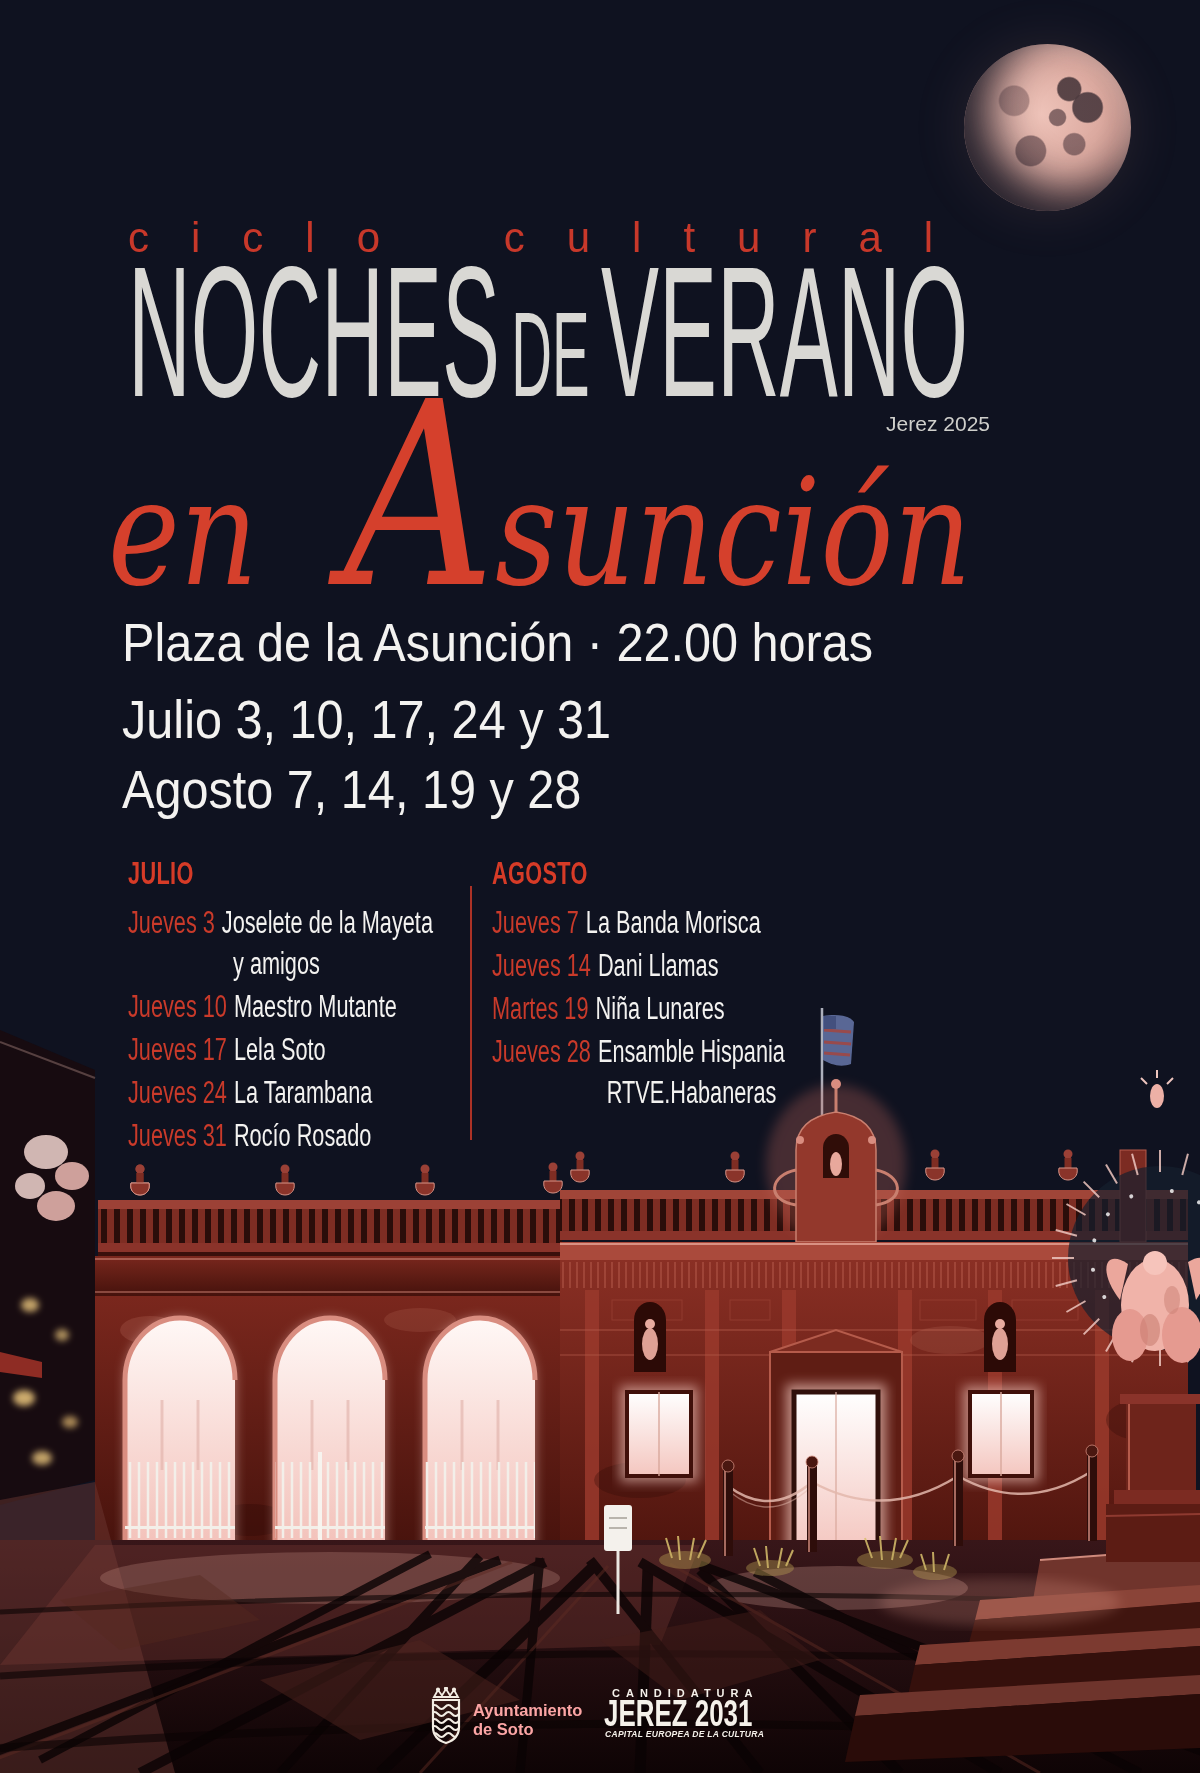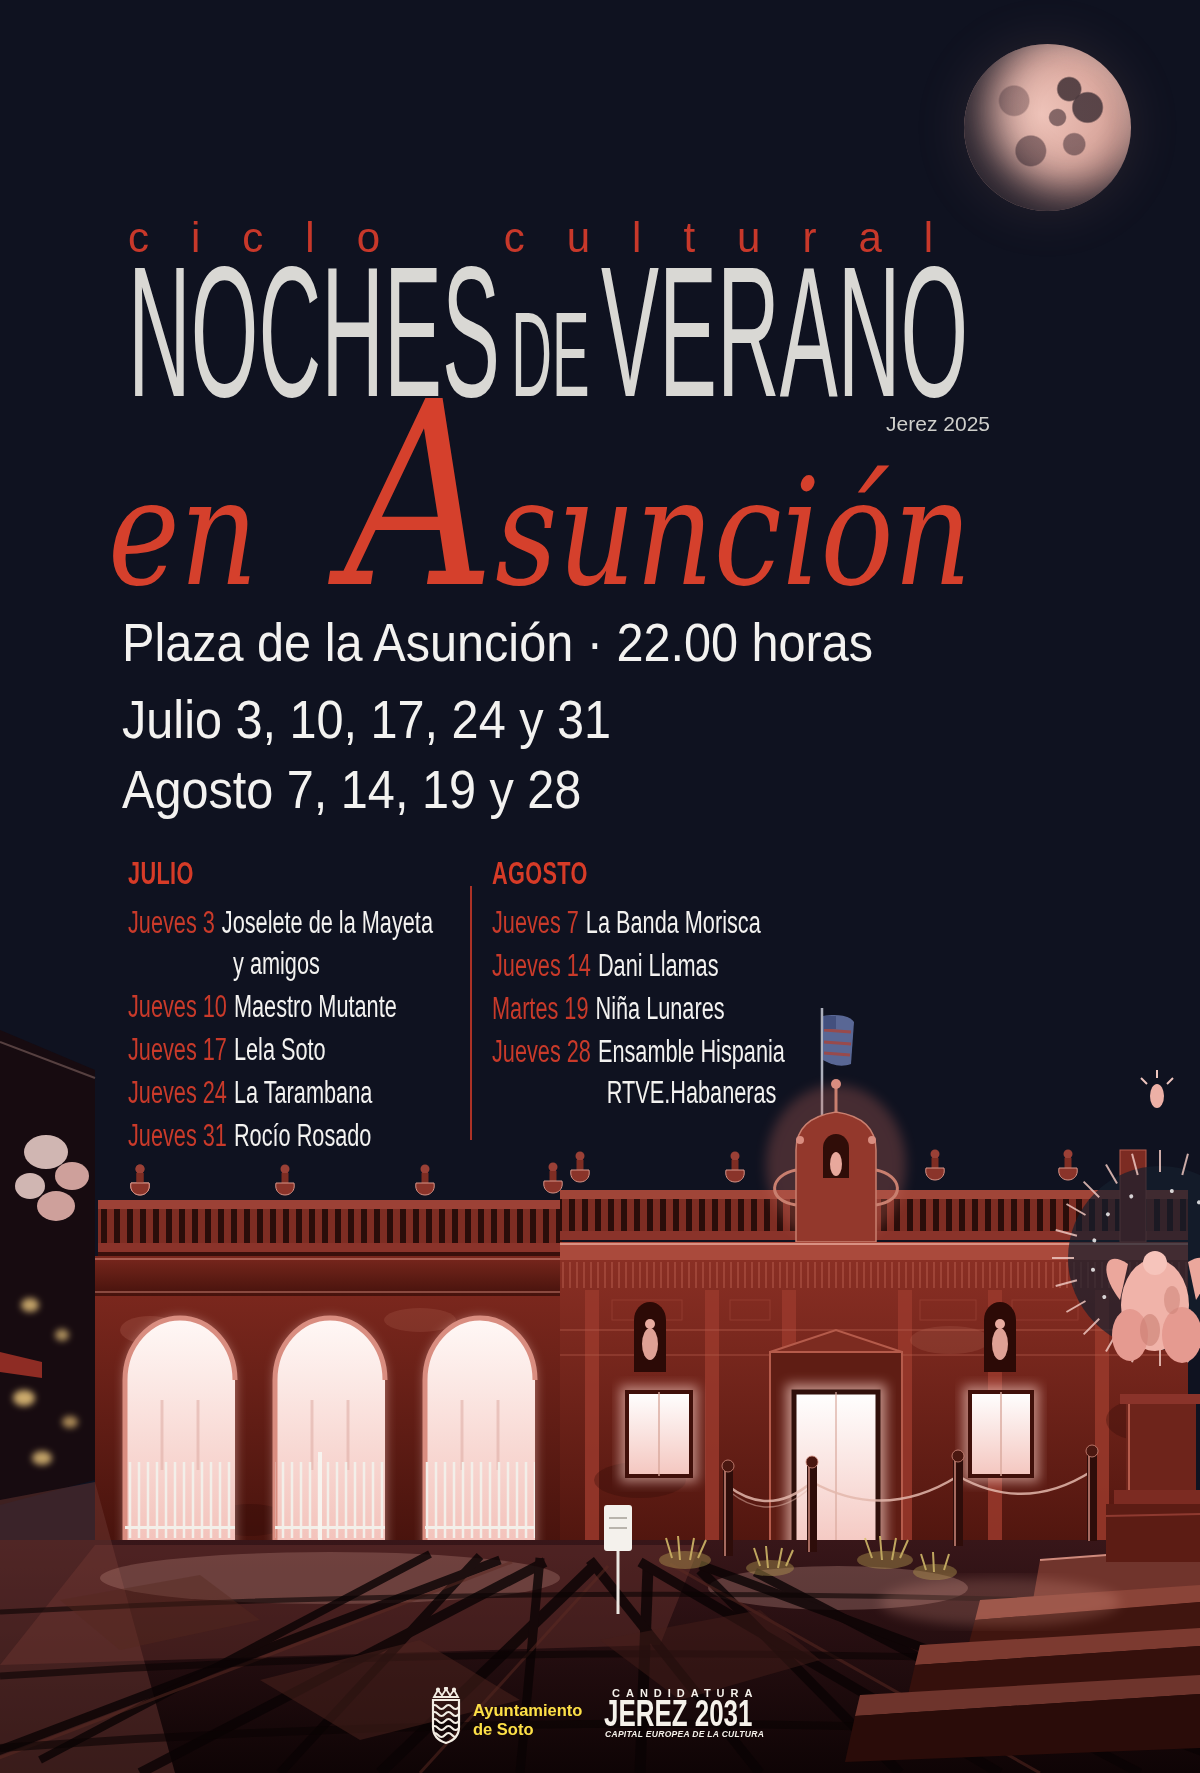--- a/index.html
+++ b/index.html
@@ -45,21 +45,21 @@
   .ev .l1,.ev .l2{line-height:41px;font-size:31px;}
   .day{color:#c93a2a;margin-right:10px;}
   .art{color:#f3f2f0;}
   .l2-julio{padding-left:150px;}
   .l2-agosto{padding-left:164px;}
   .divider{position:absolute;left:470px;top:886px;width:2px;height:254px;background:rgba(200,56,40,.85);}
   
   .scene{position:absolute;left:0;top:1000px;width:1200px;height:773px;}
   
   .crest{position:absolute;left:428px;top:1687px;z-index:6;}
-  .ayto-text{position:absolute;left:473px;top:1701px;z-index:6;color:#fde047;font-size:16.5px;
+  .ayto-text{position:absolute;left:473px;top:1701px;z-index:6;color:#fca5a5;font-size:16.5px;
              font-weight:bold;line-height:18.5px;}
   .cand-label{position:absolute;left:612px;top:1687px;z-index:6;color:#f5f1ea;font-size:11px;
               font-weight:bold;letter-spacing:6px;white-space:nowrap;}
   .cand-name{position:absolute;left:604px;top:1693px;z-index:6;color:#f5f1ea;font-size:36px;
              font-weight:bold;white-space:nowrap;transform:scaleX(.72);transform-origin:left top;}
   .cand-tag{position:absolute;left:605px;top:1729px;z-index:6;color:#f5f1ea;font-size:8.5px;
             font-weight:bold;letter-spacing:.3px;white-space:nowrap;font-style:italic;}
   .txt{z-index:4;}
 </style>
 </head>

